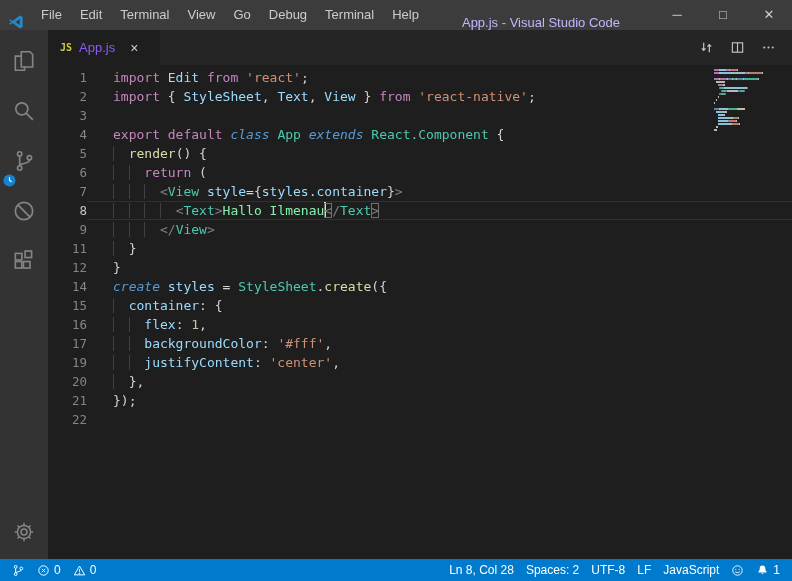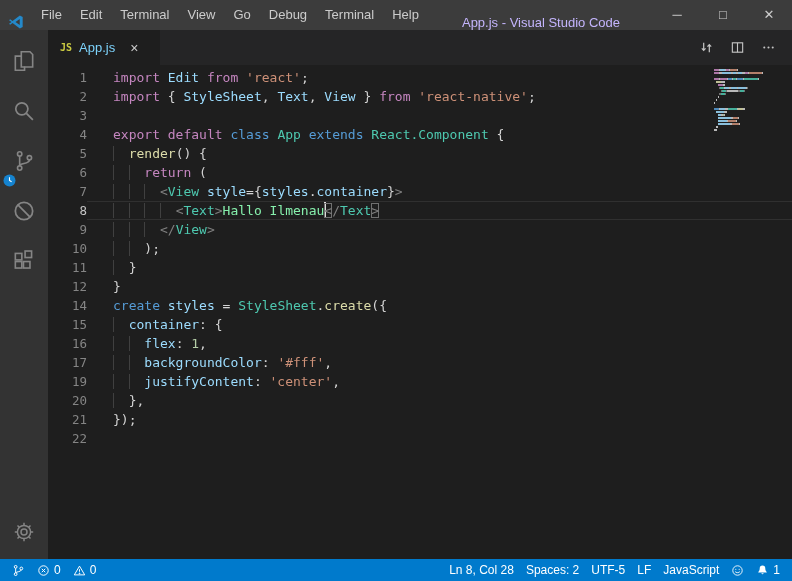--- a/index.html
+++ b/index.html
@@ -22,35 +22,35 @@
   .ab-item { height:50px; display:flex; align-items:center; justify-content:center; position:relative; }
   .ab-item.bottom { height:46px; }
   .scm-badge { position:absolute; left:3px; bottom:2px; width:13px; height:13px; }
 
   .editor-col { flex:1; display:flex; flex-direction:column; min-width:0; }
 
   
   .tabbar { flex:0 0 35px; background:#252526; display:flex; align-items:stretch; }
   .tab { background:#1e1e1e; display:flex; align-items:center; padding:0 12px; gap:7px; min-width:112px; }
   .js-icon { color:#cbcb41; font-size:10px; font-weight:bold; font-family:"DejaVu Sans Mono", monospace; }
-  .tab-label { color:#7dd3fc; font-size:13px;text-align:right; }
+  .tab-label { color:#8b5cf6; font-size:13px;text-align:right; }
   .tab-close { color:#cccccc; font-size:14px; margin-left:8px; line-height:1; }
   .editor-actions { margin-left:auto; display:flex; align-items:center; gap:16px; padding-right:16px; }
   .ea-btn { display:flex; align-items:center; }
 
   
   .editor { position:relative; flex:1; background:#1e1e1e; font-family:"DejaVu Sans Mono", monospace; font-size:13px; padding-top:3px; overflow:hidden; }
   .code-line { display:flex; height:19px; line-height:19px; white-space:pre; }
   .line-num { flex:0 0 39px; width:39px; text-align:right; color:#858585; font-size:12.5px; }
   .line-content { padding-left:26px; flex:1; }
   .code-line.current .line-num { color:#c6c6c6; }
   .code-line.current .line-content { box-shadow: inset 0 1px 0 #303030, inset 0 -1px 0 #303030; }
 
   .tk-k   { color:#c586c0; }  
-  .tk-st  { color:#569cd6; }  
+  .tk-st  { color:#569cd6;font-style:italic; }  
   .tk-t   { color:#4ec9b0; }  
   .tk-v   { color:#9cdcfe; }  
   .tk-attr{ color:#9cdcfe; }  
   .tk-f   { color:#dcdcaa; }  
   .tk-s   { color:#ce9178; }  
   .tk-n   { color:#b5cea8; }  
   .tk-p   { color:#d4d4d4; }  
   .tk-ang { color:#808080; }  
   .tk-txt { color:#86efac; }  
   .tk-bm  { color:#808080; box-shadow: inset 0 0 0 1px #707070; } 
@@ -182,21 +182,20 @@
         <div id="code-area">
             <div class="code-line"><div class="line-num">1</div><div class="line-content"><span class="tk-k">import</span><span class="tk-p"> </span><span class="tk-v">Edit</span><span class="tk-p"> </span><span class="tk-k">from</span><span class="tk-p"> </span><span class="tk-s">'react'</span><span class="tk-p">;</span></div></div>
             <div class="code-line"><div class="line-num">2</div><div class="line-content"><span class="tk-k">import</span><span class="tk-p"> { </span><span class="tk-v">StyleSheet</span><span class="tk-p">, </span><span class="tk-v">Text</span><span class="tk-p">, </span><span class="tk-v">View</span><span class="tk-p"> } </span><span class="tk-k">from</span><span class="tk-p"> </span><span class="tk-s">'react-native'</span><span class="tk-p">;</span></div></div>
             <div class="code-line"><div class="line-num">3</div><div class="line-content"></div></div>
             <div class="code-line"><div class="line-num">4</div><div class="line-content"><span class="tk-k">export</span><span class="tk-p"> </span><span class="tk-k">default</span><span class="tk-p"> </span><span class="tk-st">class</span><span class="tk-p"> </span><span class="tk-t">App</span><span class="tk-p"> </span><span class="tk-st">extends</span><span class="tk-p"> </span><span class="tk-t">React.Component</span><span class="tk-p"> {</span></div></div>
             <div class="code-line"><div class="line-num">5</div><div class="line-content"><span class="tk-ind">  </span><span class="tk-f">render</span><span class="tk-p">() {</span></div></div>
             <div class="code-line"><div class="line-num">6</div><div class="line-content"><span class="tk-ind">    </span><span class="tk-k">return</span><span class="tk-p"> (</span></div></div>
             <div class="code-line"><div class="line-num">7</div><div class="line-content"><span class="tk-ind">      </span><span class="tk-ang">&lt;</span><span class="tk-t">View</span><span class="tk-p"> </span><span class="tk-attr">style</span><span class="tk-p">=</span><span class="tk-p">{</span><span class="tk-v">styles</span><span class="tk-p">.</span><span class="tk-v">container</span><span class="tk-p">}</span><span class="tk-ang">&gt;</span></div></div>
             <div class="code-line current"><div class="line-num">8</div><div class="line-content"><span class="tk-ind">        </span><span class="tk-ang">&lt;</span><span class="tk-t">Text</span><span class="tk-ang">&gt;</span><span class="tk-txt">Hallo Ilmenau</span><span class="tk-cursor"></span><span class="tk-bm">&lt;</span><span class="tk-ang">/</span><span class="tk-t">Text</span><span class="tk-bm">&gt;</span></div></div>
             <div class="code-line"><div class="line-num">9</div><div class="line-content"><span class="tk-ind">      </span><span class="tk-ang">&lt;/</span><span class="tk-t">View</span><span class="tk-ang">&gt;</span></div></div>
-            <div class="code-line"><div class="line-num">10</div><div class="line-content"><span class="tk-ind">    </span><span class="tk-p">);</span></div></div>
             <div class="code-line"><div class="line-num">11</div><div class="line-content"><span class="tk-ind">  </span><span class="tk-p">}</span></div></div>
             <div class="code-line"><div class="line-num">12</div><div class="line-content"><span class="tk-p">}</span></div></div>
             <div class="code-line"><div class="line-num">14</div><div class="line-content"><span class="tk-st">create</span><span class="tk-p"> </span><span class="tk-v">styles</span><span class="tk-p"> = </span><span class="tk-t">StyleSheet</span><span class="tk-p">.</span><span class="tk-f">create</span><span class="tk-p">({</span></div></div>
             <div class="code-line"><div class="line-num">15</div><div class="line-content"><span class="tk-ind">  </span><span class="tk-attr">container</span><span class="tk-p">: {</span></div></div>
             <div class="code-line"><div class="line-num">16</div><div class="line-content"><span class="tk-ind">    </span><span class="tk-attr">flex</span><span class="tk-p">: </span><span class="tk-n">1</span><span class="tk-p">,</span></div></div>
             <div class="code-line"><div class="line-num">17</div><div class="line-content"><span class="tk-ind">    </span><span class="tk-attr">backgroundColor</span><span class="tk-p">: </span><span class="tk-s">'#fff'</span><span class="tk-p">,</span></div></div>
             <div class="code-line"><div class="line-num">19</div><div class="line-content"><span class="tk-ind">    </span><span class="tk-attr">justifyContent</span><span class="tk-p">: </span><span class="tk-s">'center'</span><span class="tk-p">,</span></div></div>
             <div class="code-line"><div class="line-num">20</div><div class="line-content"><span class="tk-ind">  </span><span class="tk-p">},</span></div></div>
             <div class="code-line"><div class="line-num">21</div><div class="line-content"><span class="tk-p">});</span></div></div>
             <div class="code-line"><div class="line-num">22</div><div class="line-content"></div></div>
@@ -384,21 +383,21 @@
         </div>
       </div>
     <div class="sb-right" id="sb-right">
         <div class="sb-item">
           <span>Ln 8, Col 28</span>
         </div>
         <div class="sb-item">
           <span>Spaces: 2</span>
         </div>
         <div class="sb-item">
-          <span>UTF-5</span>
+          <span>UTF-8</span>
         </div>
         <div class="sb-item">
           <span>LF</span>
         </div>
         <div class="sb-item">
           <span>JavaScript</span>
         </div>
         <div class="sb-item">
           <span style="display: flex;">
             <svg viewBox="0 0 16 16" width="13" height="13" fill="none" stroke="#ffffff" stroke-width="1.1">

